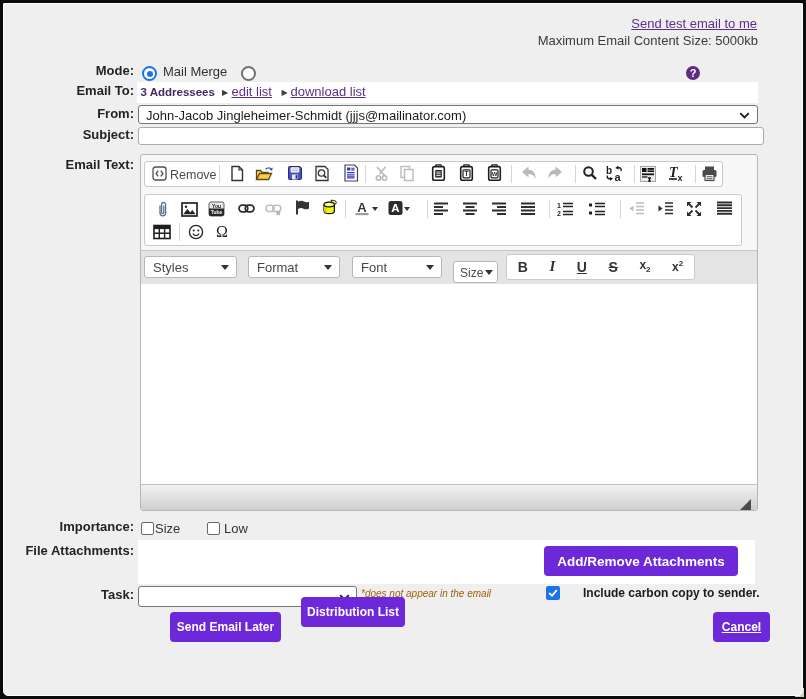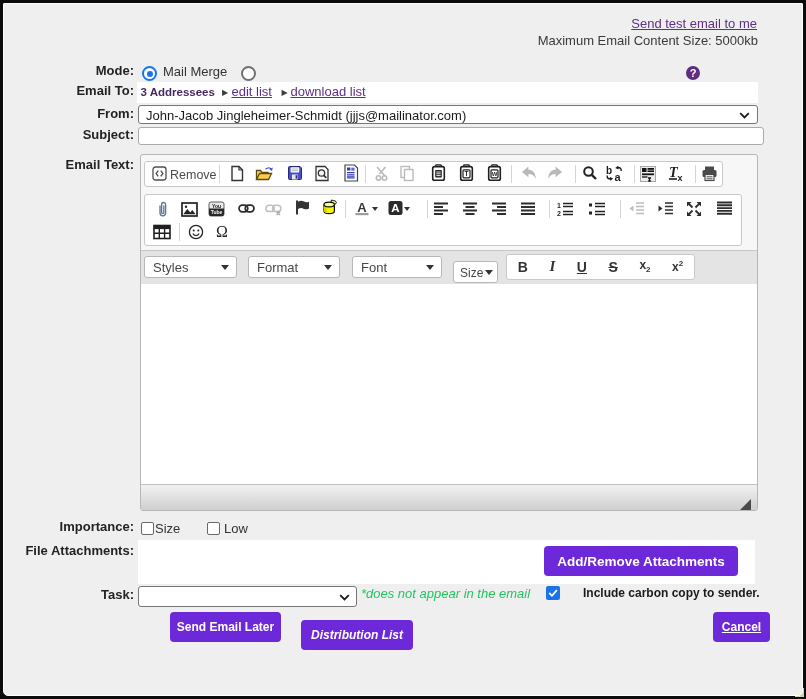--- a/index.html
+++ b/index.html
@@ -312,25 +312,25 @@
 <div class="lbl" style="top:542.8px;">File Attachments:</div>
 <div class="abs" style="left:138px;top:540px;width:617px;height:44px;background:#fff;"></div>
 <div class="btn" style="left:544px;top:546px;width:194px;height:30px;font-size:13.5px;">Add/Remove Attachments</div>
 
 <div class="lbl" style="top:586.9px;">Task:</div>
 <div class="fsel" style="left:138px;top:586px;width:219px;height:21px;border-color:#767676;">
   <svg class="chev" style="right:6px;top:7px;" width="11" height="7" viewBox="0 0 11 7">
         <path d="M1.2 1.2 L5.5 5.4 L9.8 1.2" fill="none" stroke="#1c1c1c" stroke-width="1.8"></path>
       </svg>
 </div>
-<div class="abs" style="left:361px;top:586px;font-size:13px;font-style:italic;color:#22c55e;line-height:16px;">*does not appear in the email</div>
+<div class="abs" style="left:361px;top:586px;font-size:10px;font-style:italic;color:#a16207;line-height:16px;">*does not appear in the email</div>
 <div class="abs" style="left:546px;top:586px;width:14px;height:14px;background:#1a73e8;border-radius:2px;">
   <svg width="14" height="14" viewBox="0 0 14 14">
         <path d="M3.2 7 L6 9.8 L10.8 4.2" fill="none" stroke="#fff" stroke-width="1.8"></path>
       </svg>
 </div>
 <div class="abs" style="left:567px;top:585.2px;font-size:12px;font-weight:bold;color:#1b1b1b;line-height:16px;padding-left:16px;">Include carbon copy to sender.</div>
 
 <div class="btn" style="left:170px;top:612px;width:111px;height:30px;">Send Email Later</div>
-<div class="btn" style="left:301px;top:620px;width:112px;height:30px;font-style:italic;">Distribution List</div>
+<div class="btn" style="left:301px;top:597px;width:104px;height:30px;">Distribution List</div>
 <div class="btn" style="left:713px;top:612px;width:57px;height:30px;text-decoration:underline;">Cancel</div>
 
 </div>
 
 </body></html>

